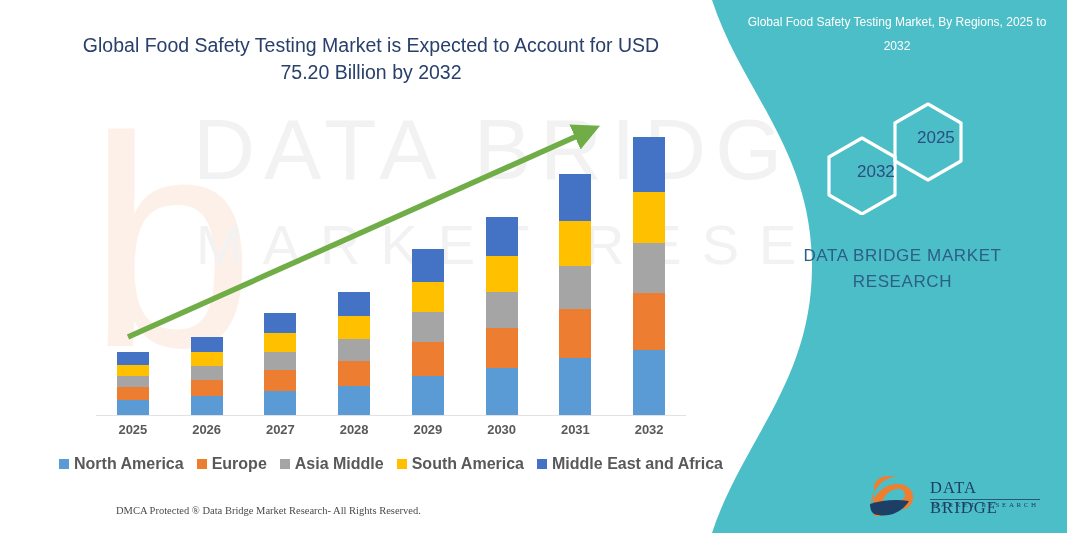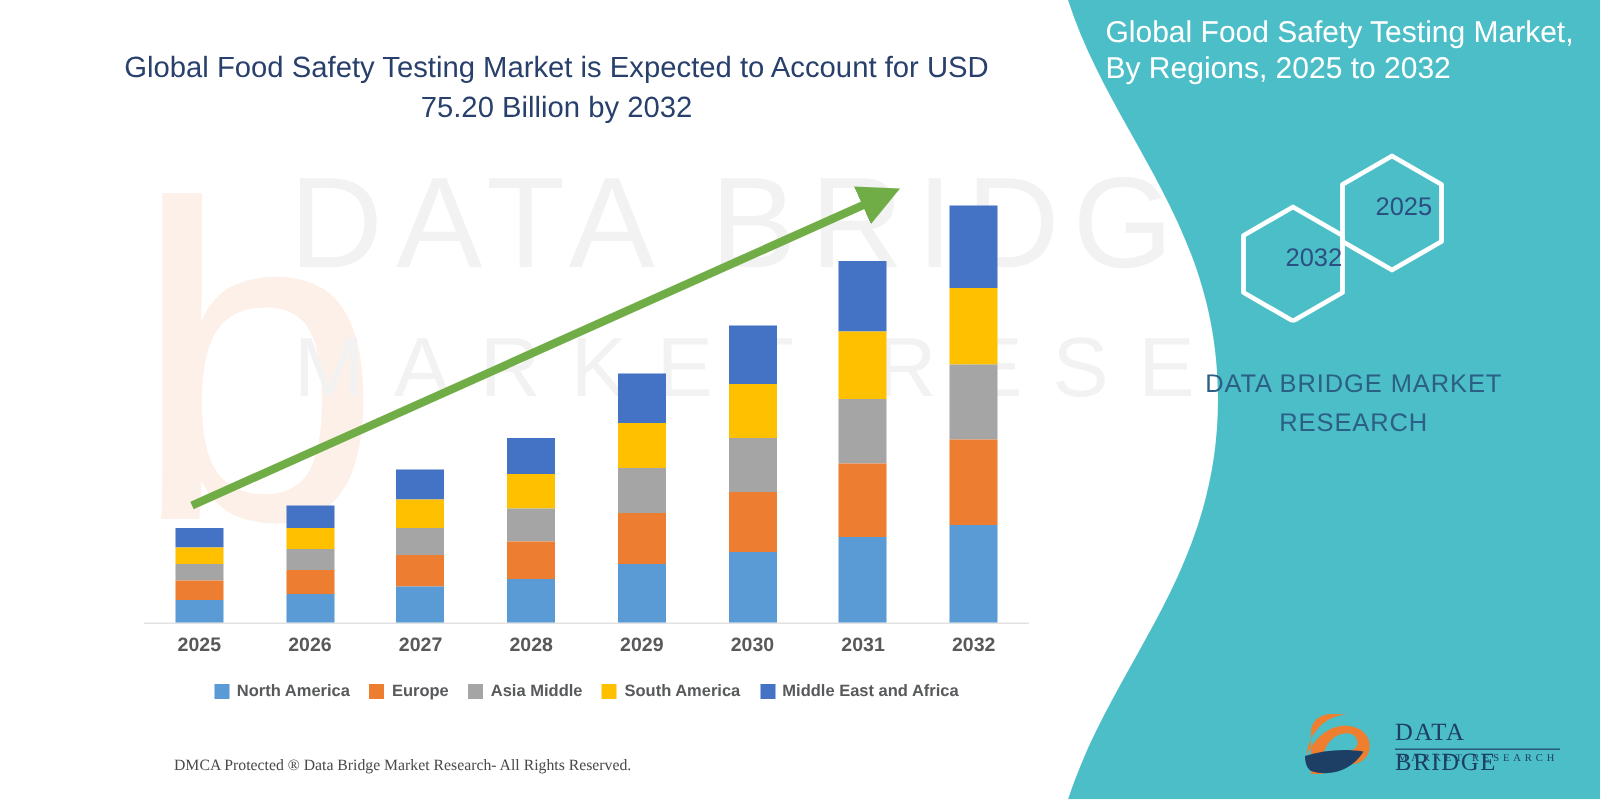--- a/index.html
+++ b/index.html
@@ -54,39 +54,39 @@
 
   .xlabels{position:absolute;left:0;top:322px;width:590px;display:flex;}
   .xlabel{flex:1 1 0;text-align:center;font-size:13px;font-weight:bold;color:#58595b;}
 
   .legend{
     position:absolute;left:96px;top:455px;width:590px;
     display:flex;justify-content:center;align-items:center;gap:13px;
   }
   .lg-item{display:flex;align-items:center;gap:5px;}
   .lg-swatch{width:10px;height:10px;display:inline-block;}
-  .lg-label{font-size:11px;font-weight:bold;color:#58595b;white-space:nowrap;}
+  .lg-label{font-size:16px;font-weight:bold;color:#58595b;white-space:nowrap;}
 
   .arrow-svg{position:absolute;left:96px;top:100px;width:590px;height:316px;pointer-events:none;}
 
   .footer{position:absolute;left:0;top:505px;width:710px;height:24px;}
   .foot-txt{
     position:absolute;top:0;
     font-family:"Liberation Serif", serif;
     font-size:10.5px;color:#4a4a4a;white-space:nowrap;
   }
   .foot-left{left:84px;margin-left:32px;}
   .foot-right{left:400px;}
 
   
   .panel{position:absolute;left:0;top:0;width:1067px;height:533px;}
   .panel-title{
     position:absolute;left:737px;top:10px;width:320px;
-    color:#ffffff;
-    font-size:20px;line-height:24px;font-weight:400;
+    text-align:center;color:#ffffff;
+    font-size:12px;line-height:24px;font-weight:400;
   }
   .hexwrap{position:absolute;left:820px;top:100px;width:190px;height:115px;}
   .hex-label{
     position:absolute;color:#2c4f82;font-size:17px;font-weight:400;
     font-family:"Liberation Sans", sans-serif;
   }
   .hex-2025{left:97px;top:28px;}
   .hex-2032{left:37px;top:62px;}
 
   .brand{

